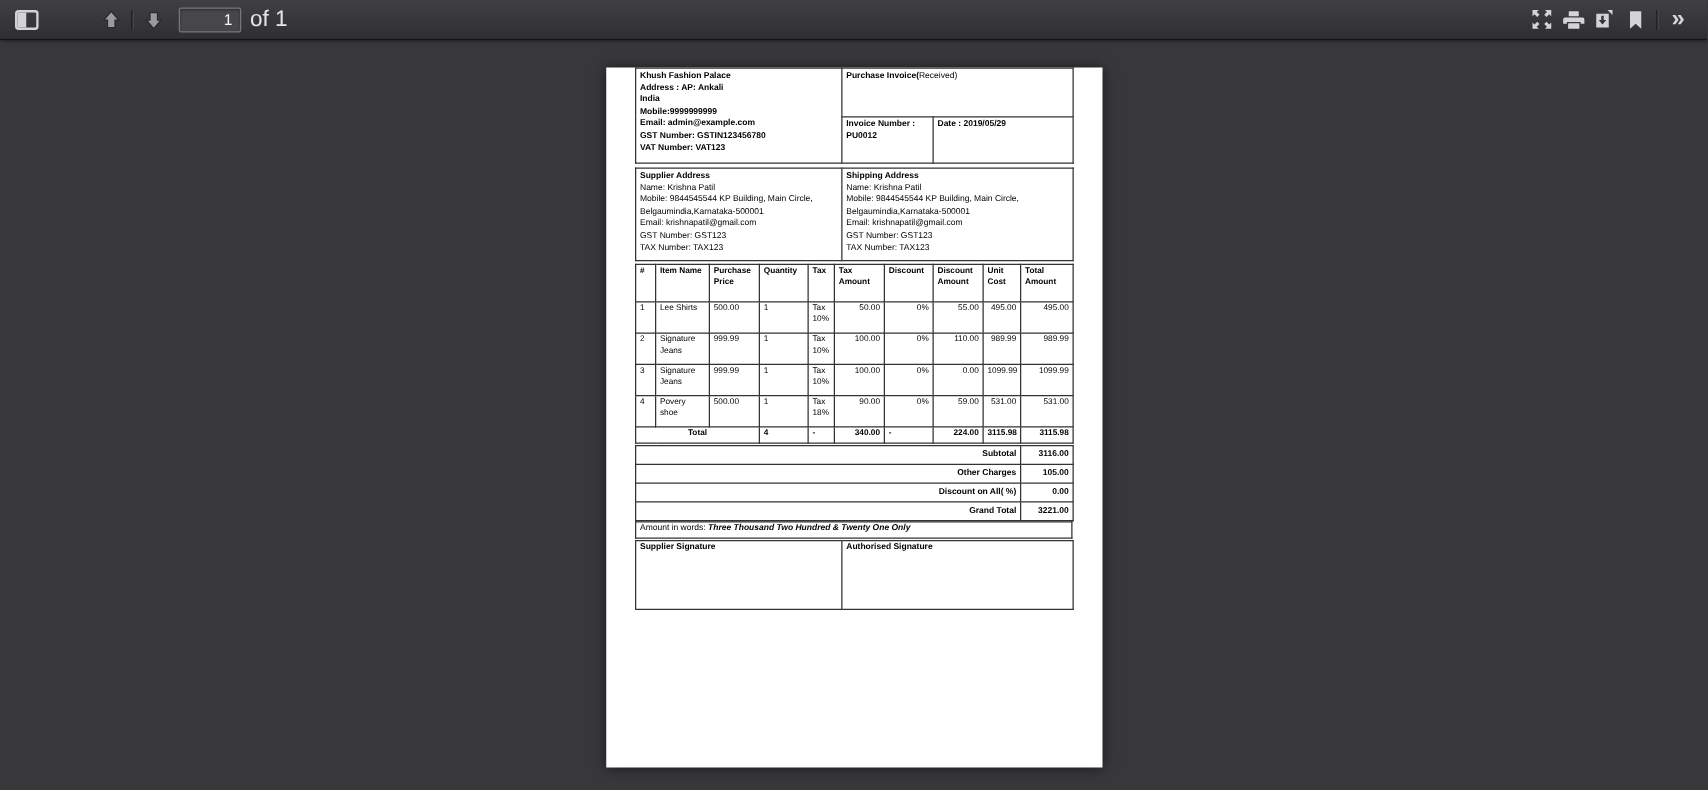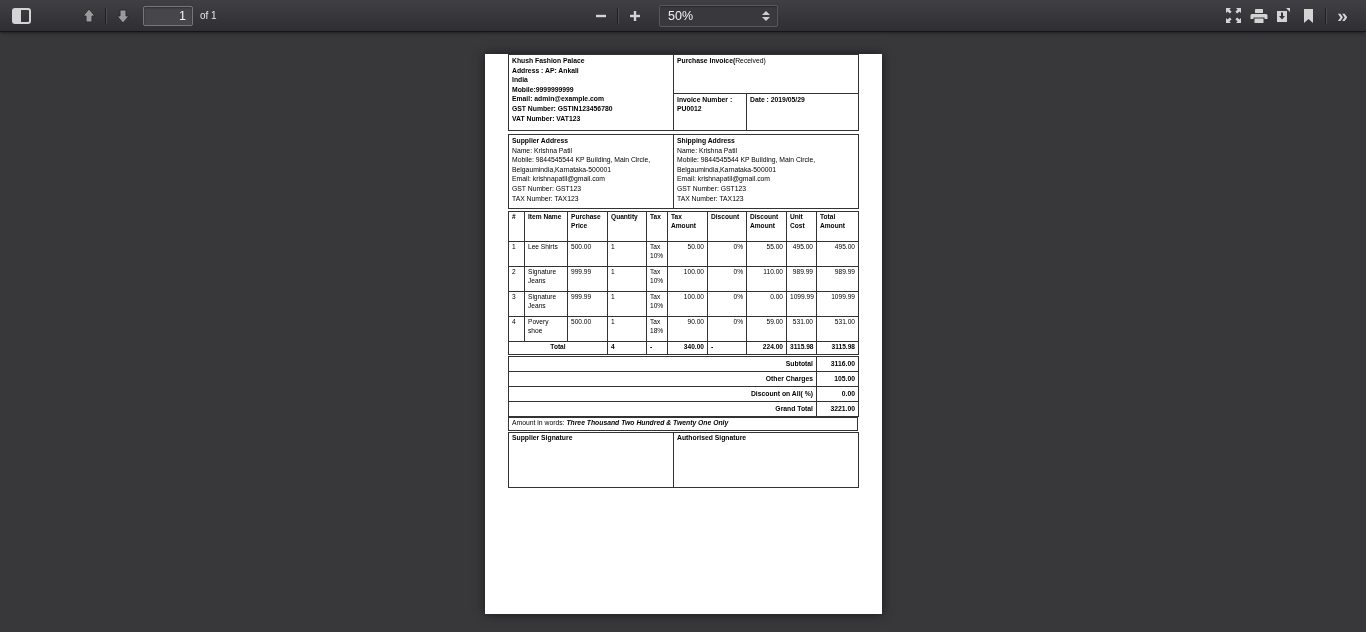--- a/index.html
+++ b/index.html
@@ -19,21 +19,21 @@
             margin:0 4px; }
   .tb-left { display:flex; align-items:center; padding-left:9px; }
   .tb-center { position:absolute; left:50%; transform:translateX(-50%);
                display:flex; align-items:center; height:32px; }
   .tb-right { margin-left:auto; display:flex; align-items:center; padding-right:11px; }
   .page-input { width:50px; height:20px; margin-left:8px;
                 background:#47474b; border:1px solid #77777a; border-radius:2px;
                 color:#f5f5f5; font-size:12.5px; text-align:right; padding-right:6px;
                 box-shadow:inset 0 1px 2px rgba(0,0,0,.35); outline:none;
                 font-family:"Liberation Sans", sans-serif; }
-  .of-label { color:#e6e6e6; font-size:10px; margin-left:7px; }
+  .of-label { color:#e6e6e6; font-size:18px; margin-left:7px; }
   .zoom-select { width:119px; height:22px; margin-left:12px;
                  background:#39393d; border:1px solid #58585c; border-radius:2px;
                  display:flex; align-items:center; cursor:pointer;
                  box-shadow:inset 0 1px 1px rgba(0,0,0,.25); }
   .zoom-select span.val { color:#f2f2f2; font-size:12.5px; padding-left:8px; flex:1; }
   .spinner { display:flex; flex-direction:column; gap:2px; padding-right:7px; }
   .spinner i { width:0; height:0; border-left:4px solid transparent;
                border-right:4px solid transparent; display:block; }
   .spinner i.up   { border-bottom:4px solid #cfcfcf; }
   .spinner i.down { border-top:4px solid #cfcfcf; }
@@ -94,45 +94,20 @@
       <span class="icon">
         <svg width="16" height="16" viewBox="0 0 16 16">
           <path d="M8 15 L2 8 H5 V2 H11 V8 H14 Z" fill="#9a9a9a" stroke="#2a2a2a" stroke-width="1"></path>
         </svg>
       </span>
     </button>
     <input class="page-input" type="text" value="1" style="">
     <span class="of-label">of 1</span>
   </div>
 
-  <div class="tb-center">
-    <button class="tb-btn">
-      <span class="icon">
-        <svg width="14" height="14" viewBox="0 0 14 14">
-          <rect x="2" y="5.8" width="10" height="2.4" fill="#d4d4d4"></rect>
-        </svg>
-      </span>
-    </button>
-    <div class="tb-sep"></div>
-    <button class="tb-btn">
-      <span class="icon">
-        <svg width="14" height="14" viewBox="0 0 14 14">
-          <rect x="2" y="5.8" width="10" height="2.4" fill="#d4d4d4"></rect>
-          <rect x="5.8" y="2" width="2.4" height="10" fill="#d4d4d4"></rect>
-        </svg>
-      </span>
-    </button>
-    <div class="zoom-select">
-      <span class="val">50%</span>
-      <span class="spinner">
-        <i class="up"></i>
-          <i class="down"></i>
-      </span>
-    </div>
-  </div>
 
   <div class="tb-right">
     <button class="tb-btn">
       <span class="icon">
         <svg width="17" height="17" viewBox="0 0 17 17" fill="#d4d4d4">
           <path d="M1 6 V1 H6 L4.4 2.6 6.6 4.8 4.8 6.6 2.6 4.4 Z"></path>
           <path d="M11 1 H16 V6 L14.4 4.4 12.2 6.6 10.4 4.8 12.6 2.6 Z"></path>
           <path d="M16 11 V16 H11 L12.6 14.4 10.4 12.2 12.2 10.4 14.4 12.6 Z"></path>
           <path d="M6 16 H1 V11 L2.6 12.6 4.8 10.4 6.6 12.2 4.4 14.4 Z"></path>
         </svg>

